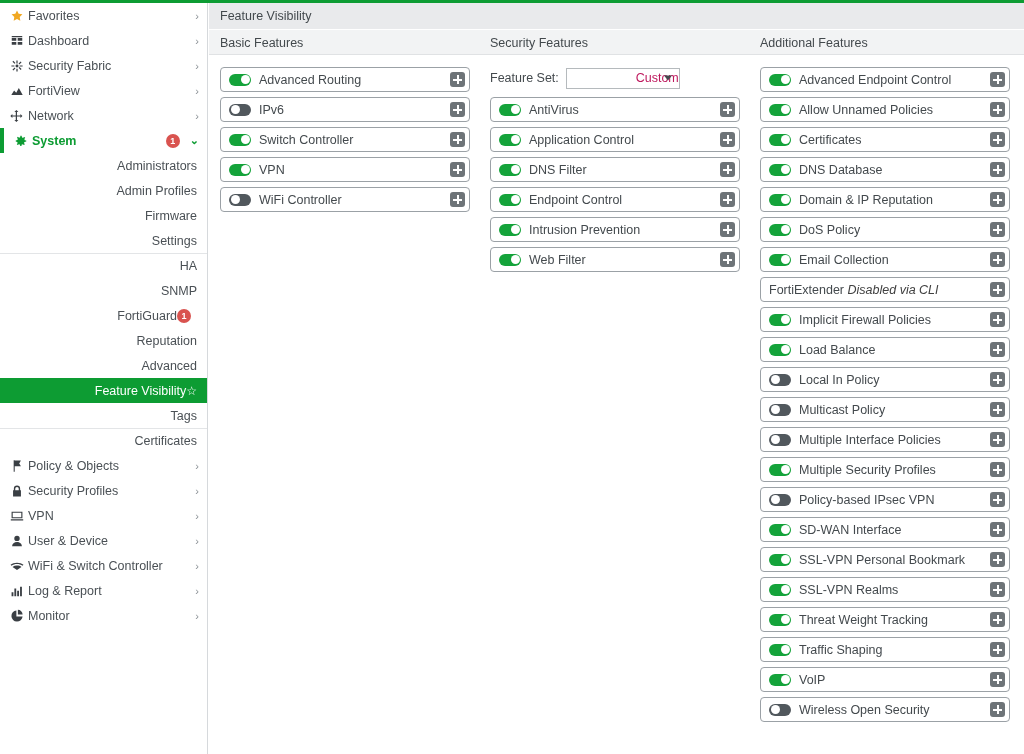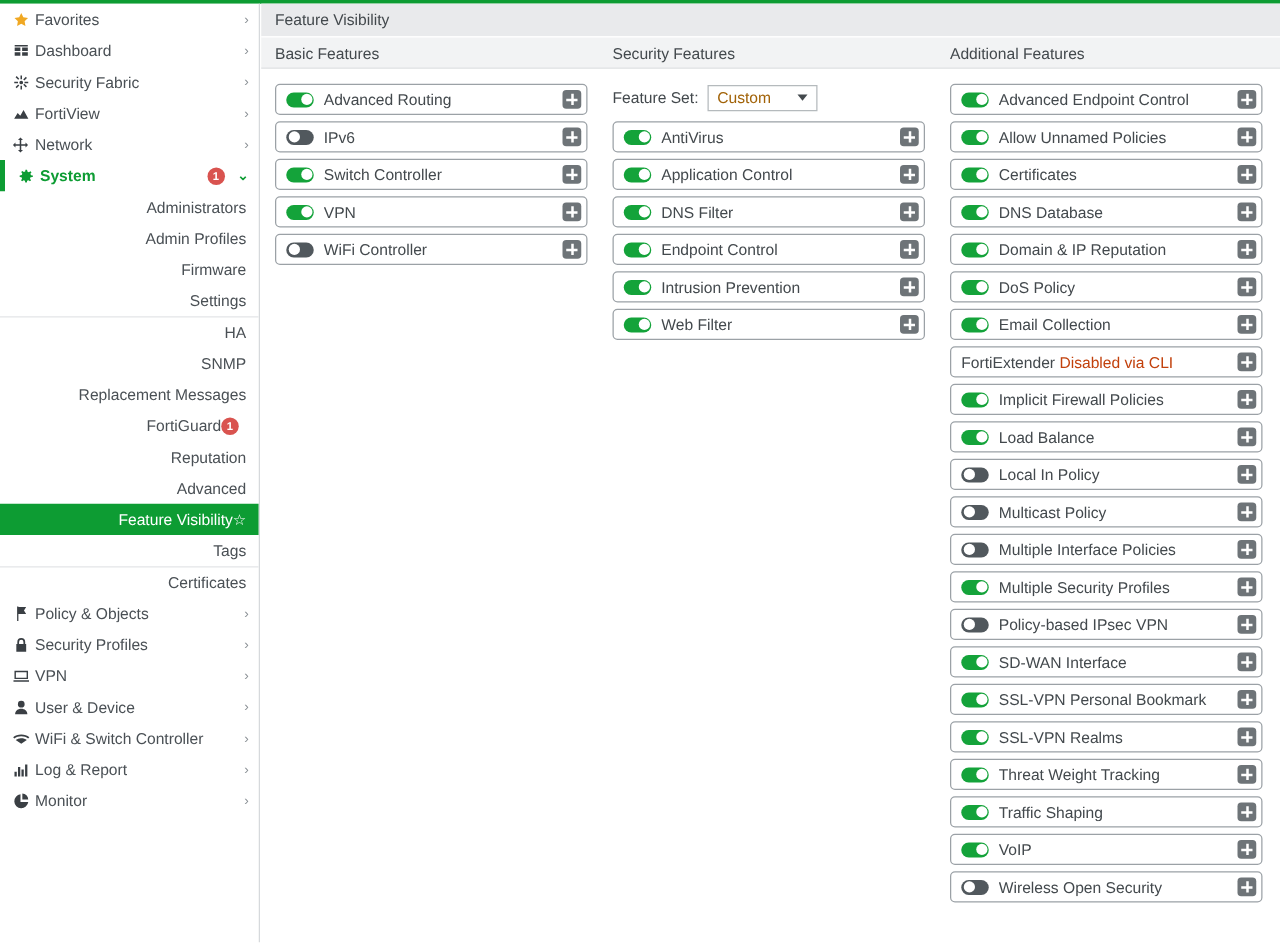--- a/index.html
+++ b/index.html
@@ -124,27 +124,28 @@
 
   .featureset {
     display: flex; align-items: center;
     height: 22px;
     margin-bottom: 8px;
     font-size: 12.5px; color: #43494d;
   }
   .featureset .fs-label { margin-right: 7px; }
   .fs-select {
     position: relative;
-    width: 88px; height: 21px;
+    width: 114px; height: 21px;
     border: 1px solid #b5babd;
     background: #ffffff;
     display: flex; align-items: center;
     padding-left: 7px;
-    font-size: 12.5px; color: #a16207;
+    font-size: 12.5px; color: #be185d;
     cursor: pointer;
+    justify-content: flex-end;
   }
   .fs-select .caret {
     position: absolute; right: 7px; top: 50%;
     transform: translateY(-50%);
     width: 0; height: 0;
     border-left: 4.5px solid transparent;
     border-right: 4.5px solid transparent;
     border-top: 5px solid #43494d;
   }
 
@@ -174,21 +175,21 @@
     background: #ffffff;
   }
   .toggle.on .knob { left: 11.5px; }
   .toggle.off .knob { left: 1.5px; }
 
   .frow .flabel {
     flex: 1 1 auto;
     font-size: 12.5px; color: #43494d;
     white-space: nowrap; overflow: hidden;
   }
-  .frow .flabel .muted { color: #c2410c; }
+  .frow .flabel .muted { font-style: italic; color: #404040; }
 
   .plus-btn {
     flex: 0 0 auto;
     width: 15px; height: 15px;
     border-radius: 3px;
     background: #6e7478;
     position: relative;
     cursor: pointer;
   }
   .plus-btn::before, .plus-btn::after {
@@ -275,23 +276,20 @@
         <div class="sub-row">
           <span class="sublbl">Settings</span>
         </div>
         <div class="sub-row sep-top">
           <span class="sublbl">HA</span>
         </div>
         <div class="sub-row">
           <span class="sublbl">SNMP</span>
         </div>
         <div class="sub-row">
-          <span class="sublbl">Replacement Messages</span>
-        </div>
-        <div class="sub-row">
           <span class="sublbl">FortiGuard</span>
           <span class="badge">1</span>
         </div>
         <div class="sub-row">
           <span class="sublbl">Reputation</span>
         </div>
         <div class="sub-row">
           <span class="sublbl">Advanced</span>
         </div>
         <div class="sub-row active">

